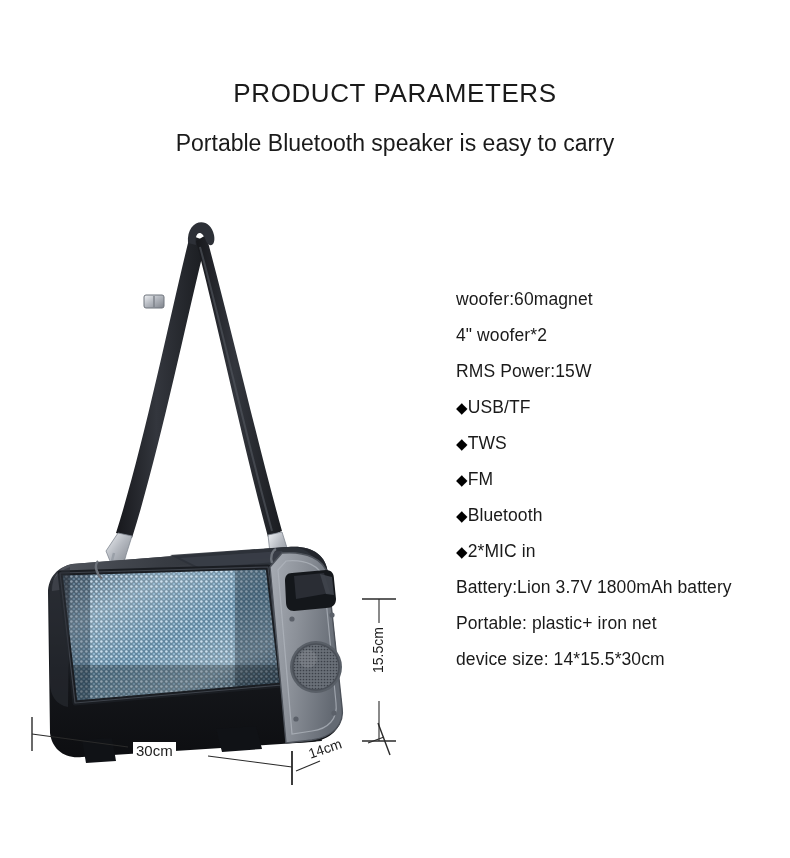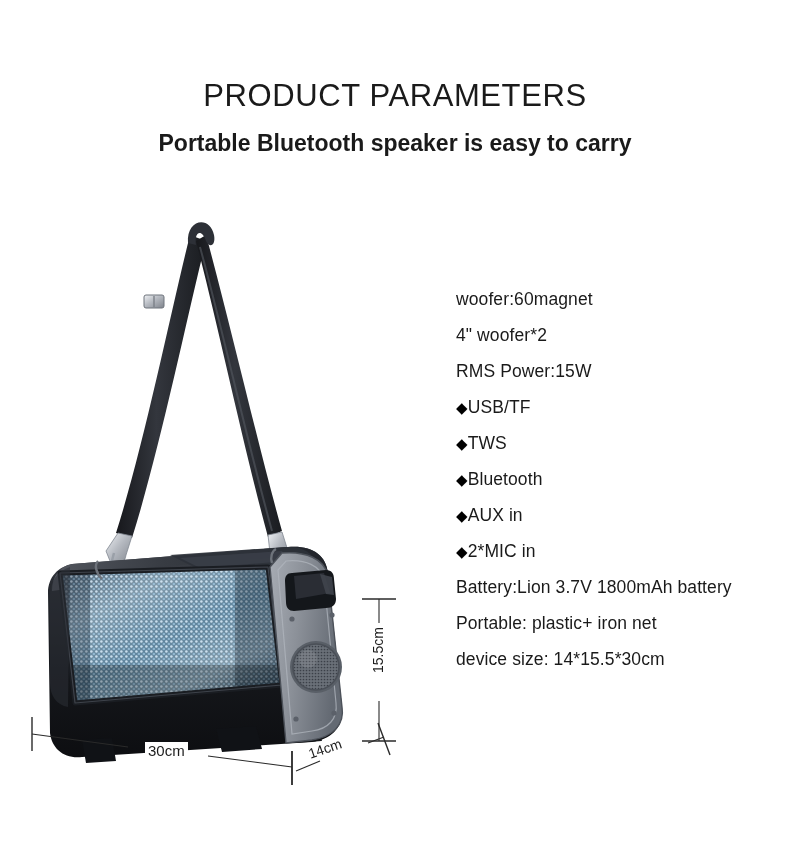--- a/index.html
+++ b/index.html
@@ -16,34 +16,34 @@
     color: #111111;
   }
 
   
   #page-title {
     position: absolute;
     left: 0;
     top: 78px;
     width: 790px;
     text-align: center;
-    font-size: 31px;
+    font-size: 26px;
     font-weight: 400;
     letter-spacing: 0.6px;
     color: #1a1a1a;
     white-space: nowrap;
   }
   #page-subtitle {
     position: absolute;
     left: 0;
     top: 130px;
     width: 790px;
     text-align: center;
     font-size: 23px;
-    font-weight: 700;
+    font-weight: 400;
     color: #1a1a1a;
     white-space: nowrap;
   }
 
   
   #spec-list {
     position: absolute;
     left: 456px;
     top: 281px;
     width: 330px;
@@ -78,21 +78,21 @@
   .dim-label {
     position: absolute;
     font-size: 15px;
     color: #1d1d1d;
     font-family: "Liberation Sans", sans-serif;
     white-space: nowrap;
     background: #ffffff;
     padding: 0 3px;
   }
   #dim-width-label {
-    left: 145px;
+    left: 133px;
     top: 742px;
   }
   #dim-depth-label {
     left: 306px;
     top: 747px;
     transform: rotate(-19deg);
     transform-origin: left center;
     font-size: 14px;
   }
   #dim-height-label {
@@ -289,19 +289,19 @@
 <div class="dim-label" id="dim-depth-label">14cm</div>
 
 <div class="dim-label" id="dim-height-label">15.5cm</div>
 
 <div id="spec-list">
     <div class="spec-line"><span>woofer:60magnet</span></div>
     <div class="spec-line"><span>4" woofer*2</span></div>
     <div class="spec-line"><span>RMS Power:15W</span></div>
     <div class="spec-line"><span class="bullet">◆</span><span>USB/TF</span></div>
     <div class="spec-line"><span class="bullet">◆</span><span>TWS</span></div>
+    <div class="spec-line"><span class="bullet">◆</span><span>FM</span></div>
     <div class="spec-line"><span class="bullet">◆</span><span>Bluetooth</span></div>
-    <div class="spec-line"><span class="bullet">◆</span><span>AUX in</span></div>
     <div class="spec-line"><span class="bullet">◆</span><span>2*MIC in</span></div>
     <div class="spec-line"><span>Battery:Lion 3.7V 1800mAh battery</span></div>
     <div class="spec-line"><span>Portable: plastic+ iron net</span></div>
     <div class="spec-line"><span>device size: 14*15.5*30cm</span></div>
   </div>
 
 </body></html>

